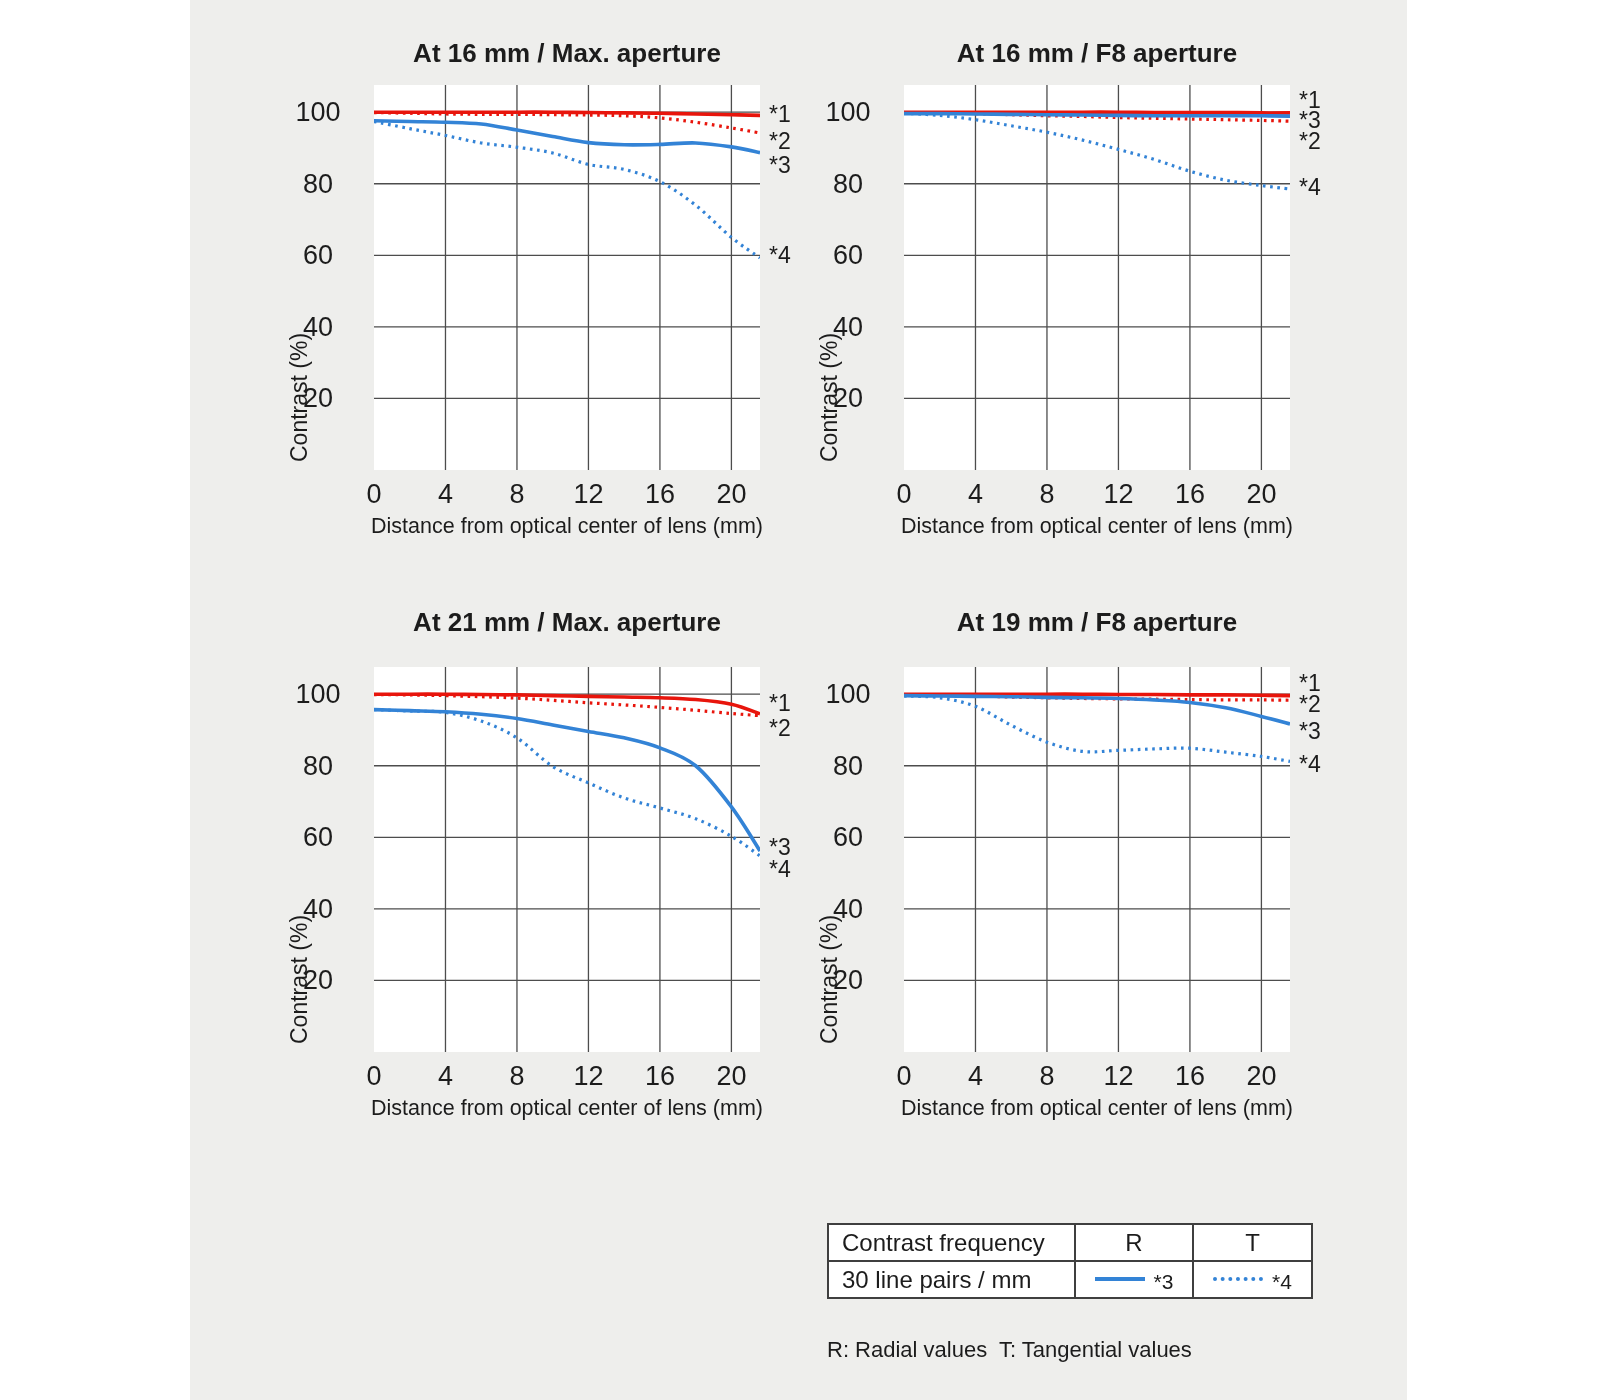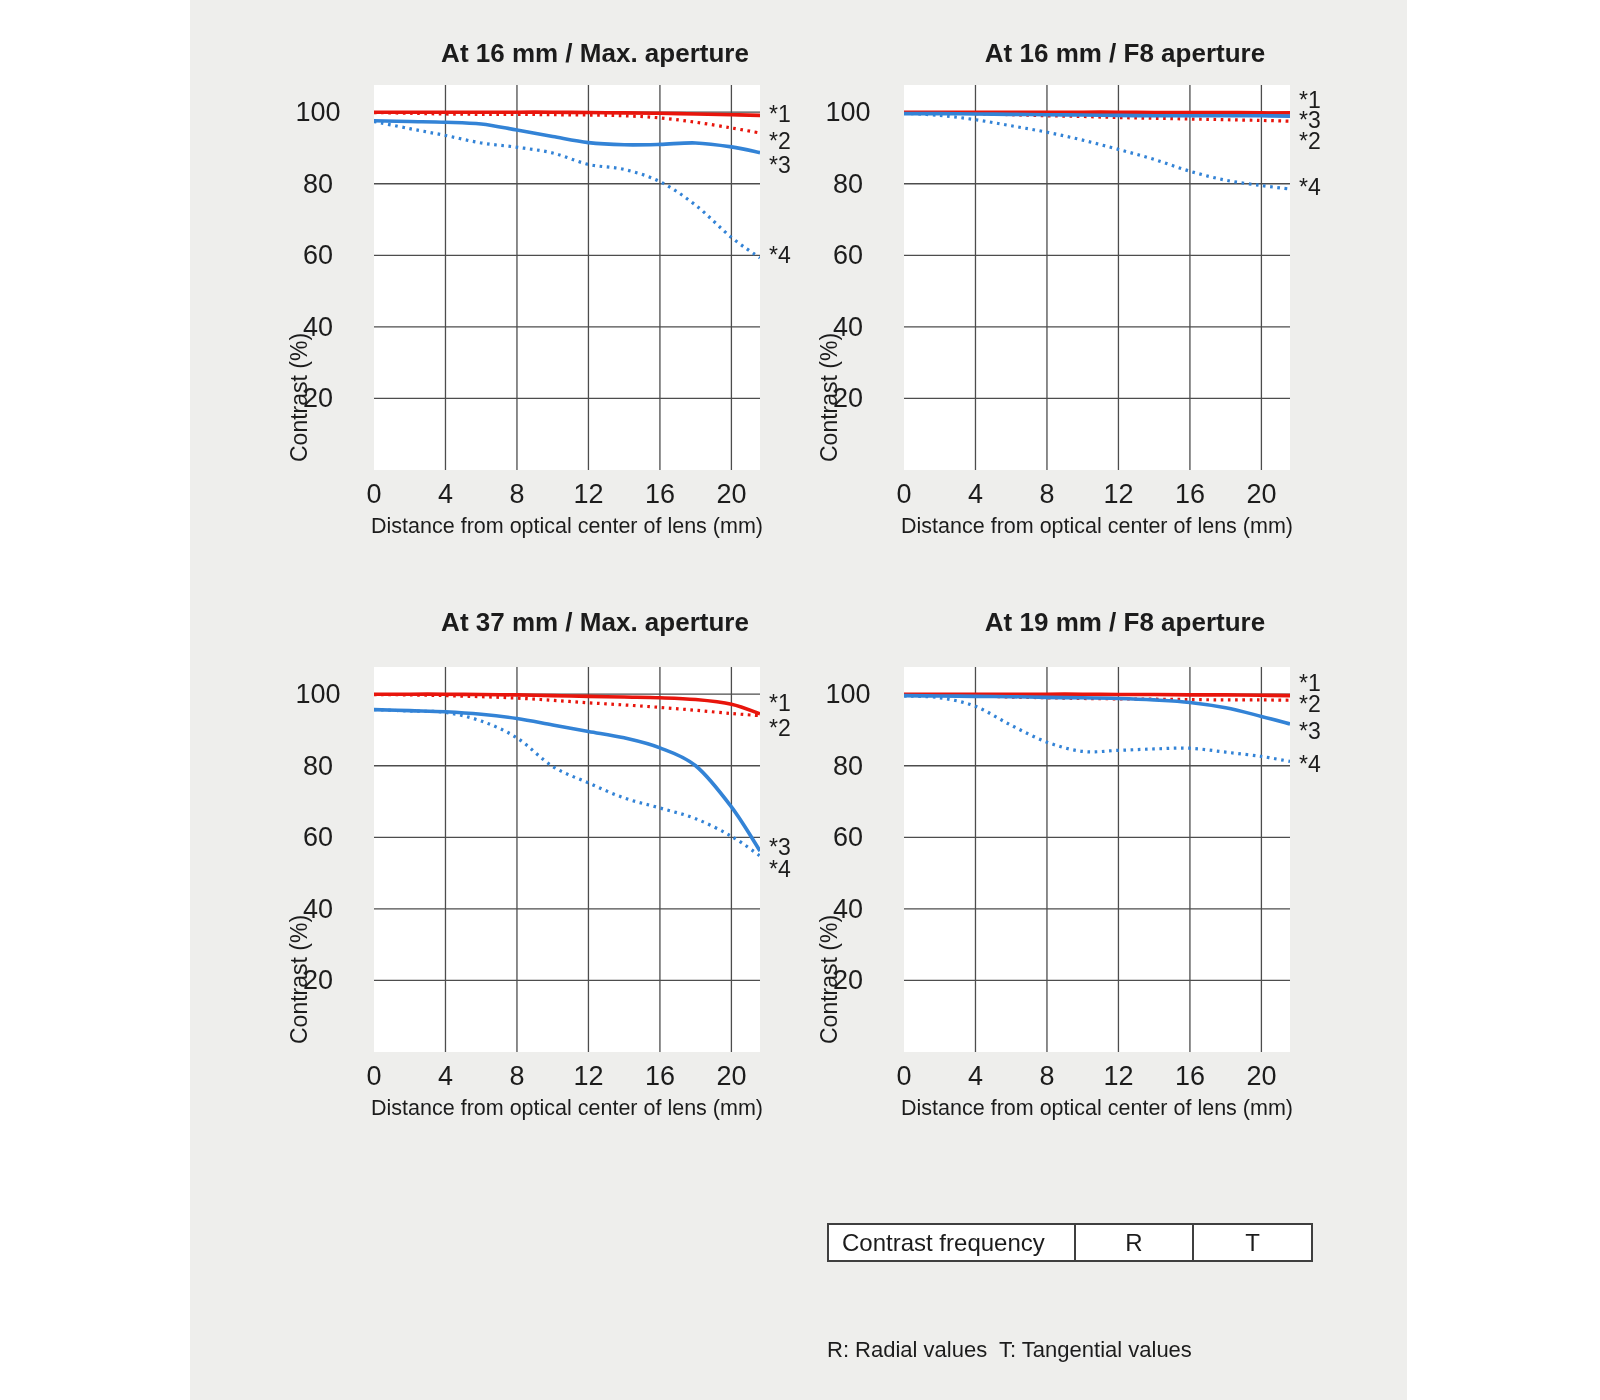--- a/index.html
+++ b/index.html
@@ -17,21 +17,21 @@
   .chart{
     position:absolute;width:386px;height:385px;background:#ffffff;
   }
   .pos-0{left:374px;top:85px;}
   .pos-1{left:904px;top:85px;}
   .pos-2{left:374px;top:667px;}
   .pos-3{left:904px;top:667px;}
   .chart-title{
     position:absolute;left:50%;transform:translateX(-50%);
     bottom:calc(100% + 16px);
-    font-size:26px;font-weight:700;white-space:nowrap;letter-spacing:0px;margin-left:28px;
+    font-size:26px;font-weight:700;white-space:nowrap;letter-spacing:0px;
   }
   .pos-2 .chart-title,.pos-3 .chart-title{bottom:calc(100% + 29px);}
   .x-axis-title{
     position:absolute;left:50%;transform:translateX(-50%);
     top:calc(100% + 44px);
     font-size:21.5px;white-space:nowrap;
   }
   .y-axis-title{
     position:absolute;left:-62px;bottom:8px;
     transform:rotate(-90deg);transform-origin:left bottom;
@@ -153,21 +153,21 @@
     <div class="x-tick" style="left: 174.44px;">12</div>
     <div class="x-tick" style="left: 245.93px;">16</div>
     <div class="x-tick" style="left: 317.41px;">20</div>
     <div class="star-label" style="top: 1.03px;">*1</div>
     <div class="star-label" style="top: 41.82px;">*2</div>
     <div class="star-label" style="top: 20.71px;">*3</div>
     <div class="star-label" style="top: 87.62px;">*4</div>
   </div>
 
 <div class="chart pos-2">
-  <div class="chart-title">At 37 mm / Max. aperture</div>
+  <div class="chart-title">At 21 mm / Max. aperture</div>
   <div class="y-axis-title">Contrast (%)</div>
   <div class="x-axis-title">Distance from optical center of lens (mm)</div>
   <svg class="plot-svg" viewBox="0 0 386 385">
       <g stroke="#4d4d4d" stroke-width="1.3">
         <line x1="71.48" y1="0" x2="71.48" y2="385"></line>
         <line x1="142.96" y1="0" x2="142.96" y2="385"></line>
         <line x1="214.44" y1="0" x2="214.44" y2="385"></line>
         <line x1="285.93" y1="0" x2="285.93" y2="385"></line>
         <line x1="357.41" y1="0" x2="357.41" y2="385"></line>
         <line x1="0" y1="27.19" x2="386" y2="27.19"></line>
@@ -237,16 +237,21 @@
     <div class="star-label" style="top: 82.61px;">*4</div>
   </div>
 
 <table class="legend">
   <tbody>
       <tr>
     <th class="c0">Contrast frequency</th>
     <th class="c1">R</th>
     <th class="c2">T</th>
   </tr>
+  <tr>
+    <td class="c0">30 line pairs / mm</td>
+    <td class="c1"><span class="sample solid-blue"></span><span class="sample-label">*3</span></td>
+    <td class="c2"><span class="sample dotted-blue"></span><span class="sample-label">*4</span></td>
+  </tr>
 </tbody>
   </table>
 
 <div class="footnote">R: Radial values  T: Tangential values</div>
 
 </body></html>

